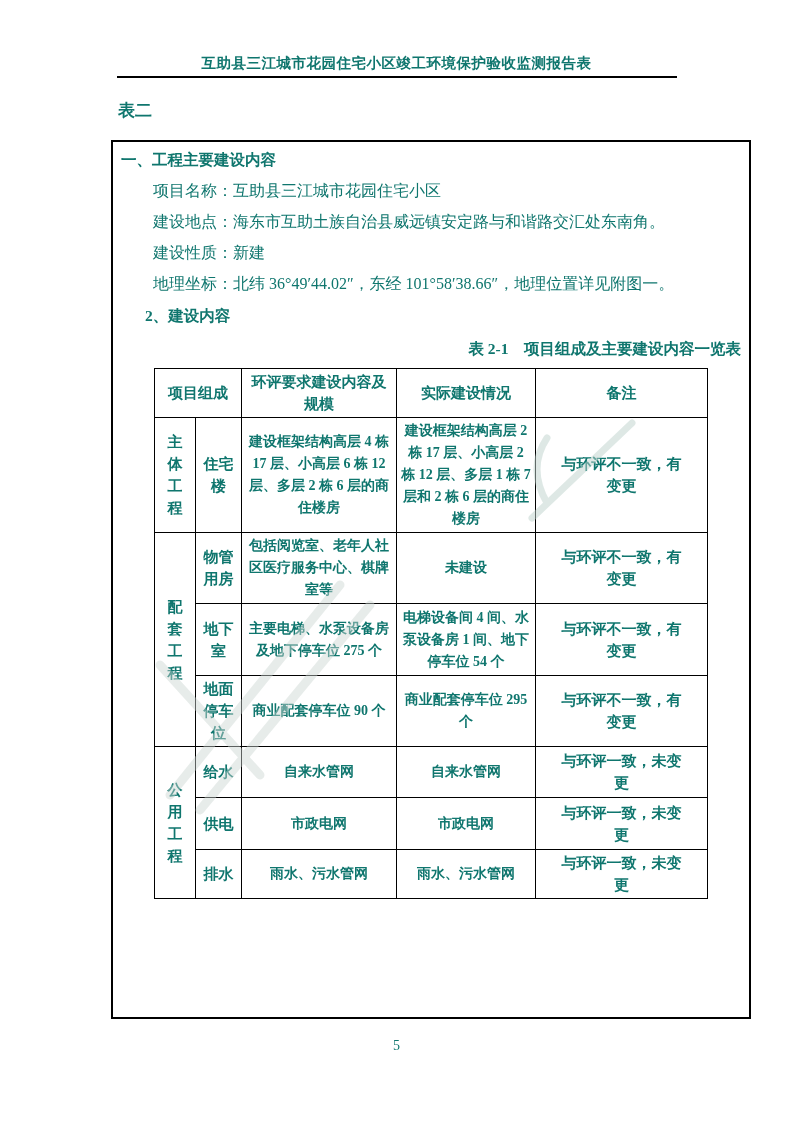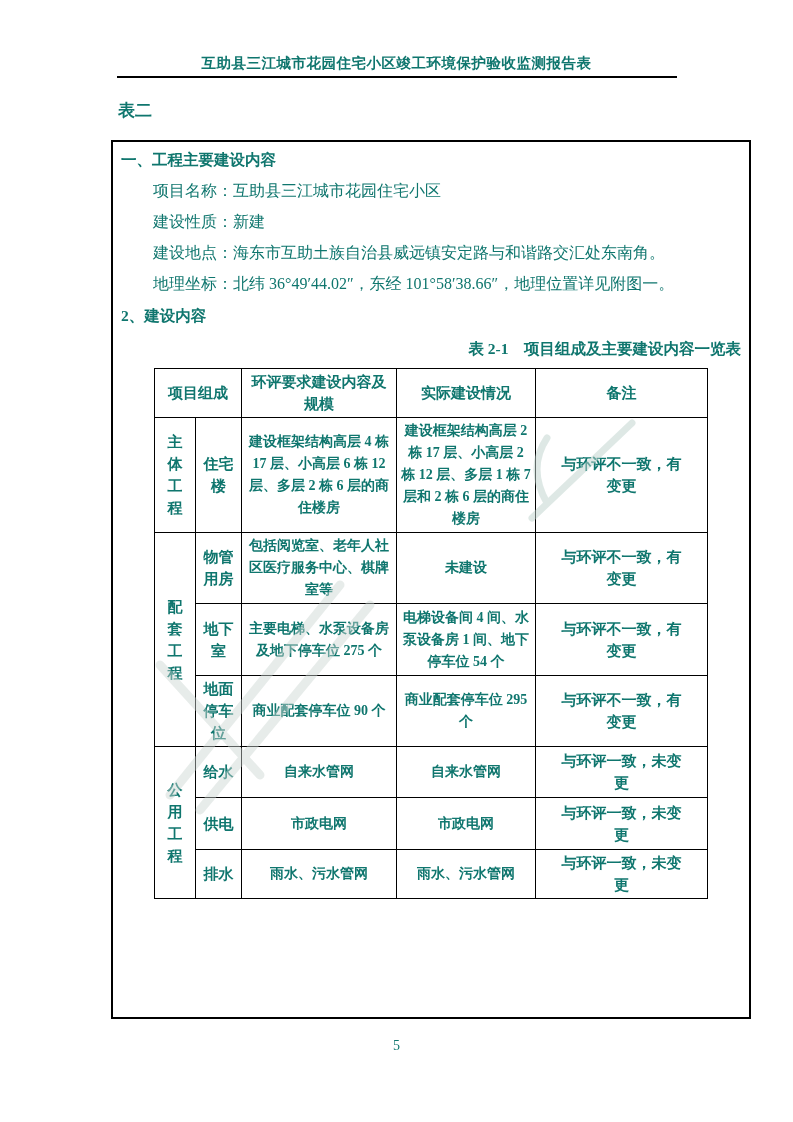--- a/index.html
+++ b/index.html
@@ -52,20 +52,21 @@
   }
   .sec-h2 {
     font-size: 15.5px;
     font-weight: bold;
     line-height: 31px;
   }
   .sec-h2b {
     font-size: 15.5px;
     font-weight: bold;
     line-height: 34px;
+    margin-left: 24px;
   }
   .para {
     font-size: 16px;
     line-height: 31px;
     text-indent: 2em;
     text-align: justify;
   }
   .t21-title {
     text-align: right;
     font-size: 15.5px;
@@ -117,22 +118,22 @@
 <div class="page">
 
   <div class="doc-header-title">互助县三江城市花园住宅小区竣工环境保护验收监测报告表</div>
   <div class="header-rule"></div>
 
   <div class="table-label">表二</div>
 
   <div class="content-box">
     <div class="sec-h1">一、工程主要建设内容</div>
     <p class="para">项目名称：互助县三江城市花园住宅小区</p>
+    <p class="para">建设地点：海东市互助土族自治县威远镇安定路与和谐路交汇处东南角。</p>
     <p class="para">建设性质：新建</p>
-    <p class="para">建设地点：海东市互助土族自治县威远镇安定路与和谐路交汇处东南角。</p>
     <p class="para">地理坐标：北纬 36°49′44.02″，东经 101°58′38.66″，地理位置详见附图一。</p>
     <div class="sec-h2b">2、建设内容</div>
 
     <div class="t21-title">表 2-1　项目组成及主要建设内容一览表</div>
 
     <table class="t21">
       <colgroup>
         <col style="width:41px">
           <col style="width:46px">
           <col style="width:155px">

